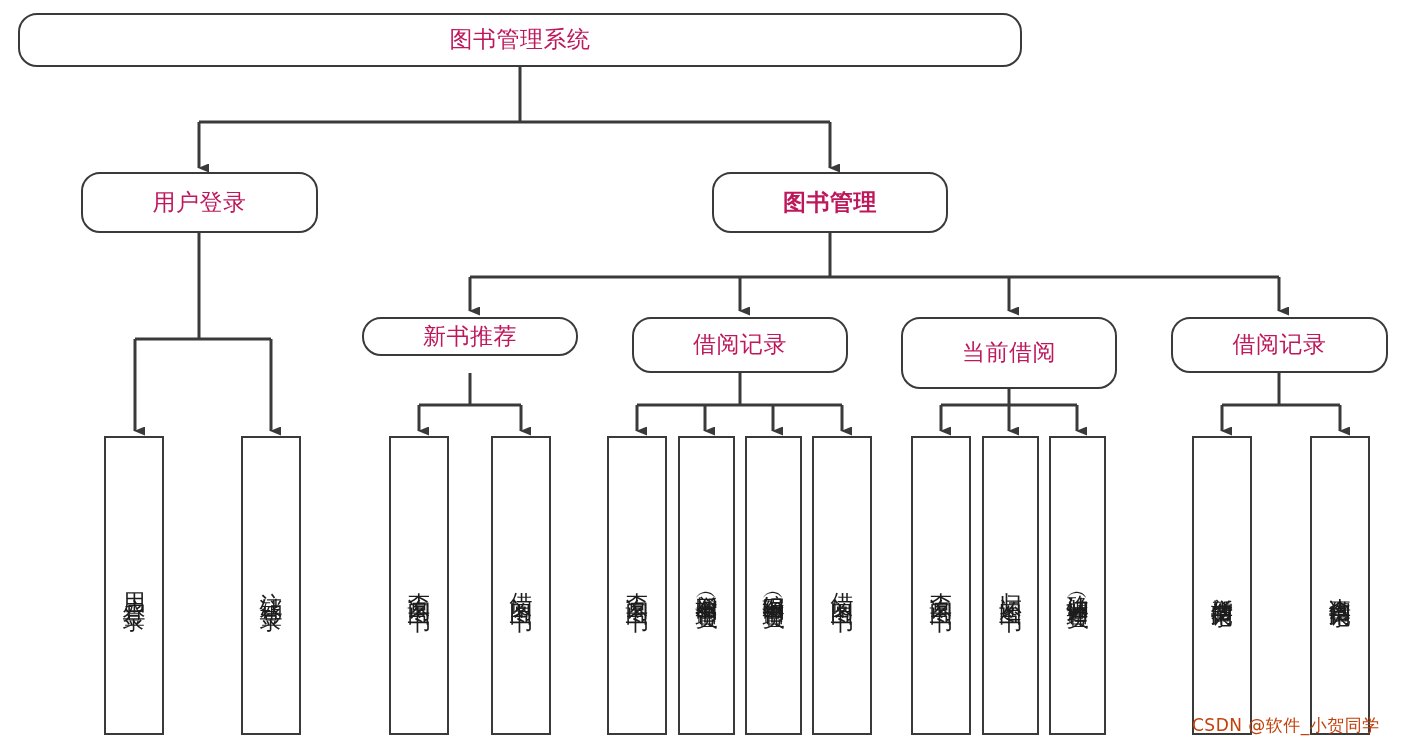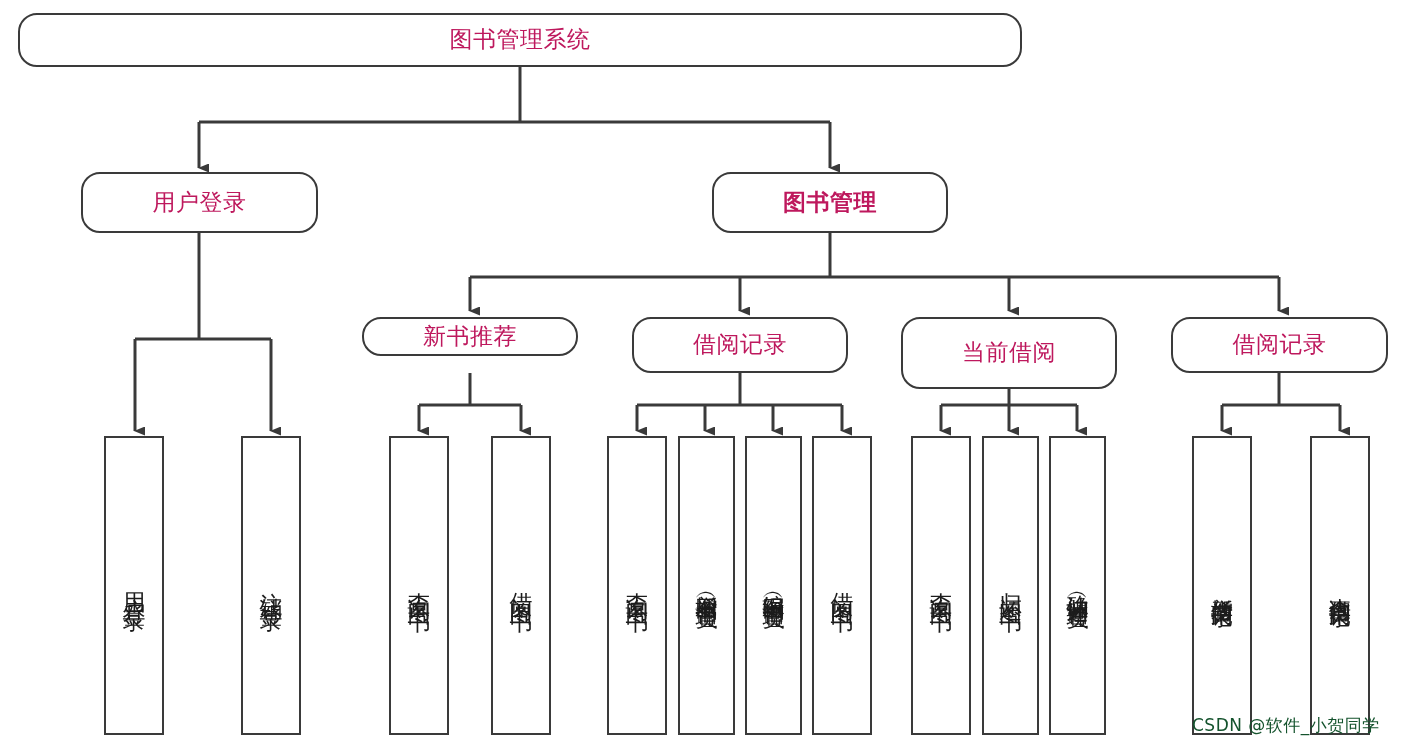--- a/index.html
+++ b/index.html
@@ -55,21 +55,21 @@
     text-align: center;
     white-space: nowrap;
   }
   .vtext.tight {
     letter-spacing: 2px;
     font-size: 22px;
   }
   .watermark {
     position: absolute;
     font-size: 17px;
-    color: #14532d;
+    color: #c2410c;
     white-space: nowrap;
     letter-spacing: 0.5px;
   }
 </style>
 </head>
 <body>
 
 <div id="canvas">
 
   <svg class="wires" viewBox="0 0 1405 747">

